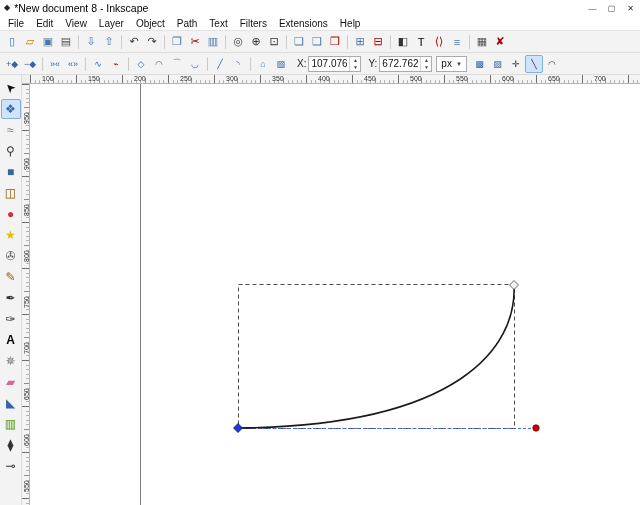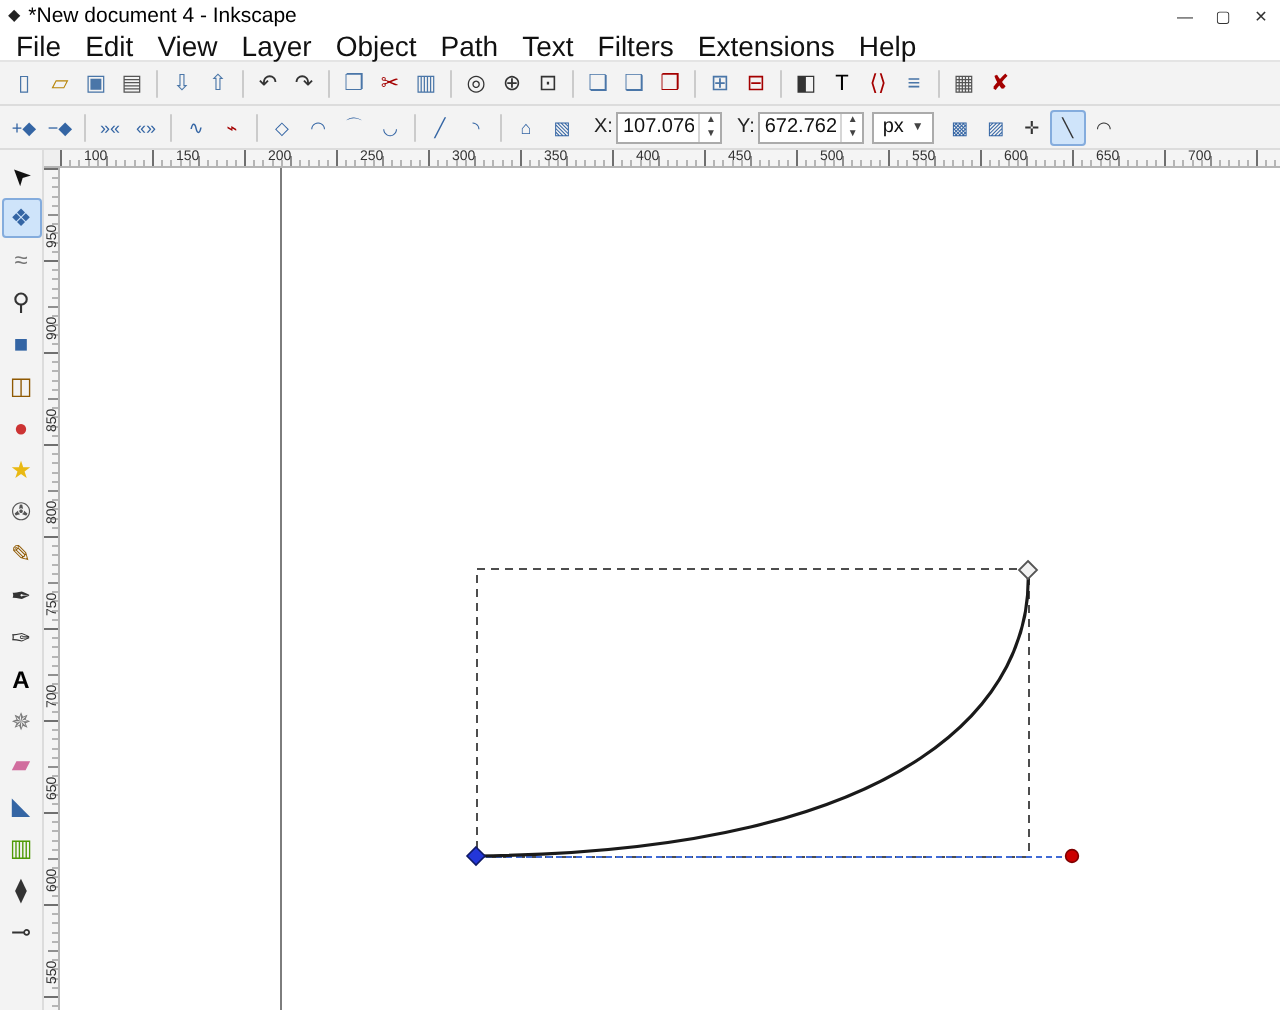--- a/index.html
+++ b/index.html
@@ -8,21 +8,21 @@
   .window { position: relative; width: 640px; height: 505px; background: #f0f0f0; }
 
   
   .titlebar { height: 16px; background: #fff; display: flex; align-items: center; padding-left: 4px; gap: 4px; }
   .app-icon { font-size: 8px; color: #222; line-height: 10px; }
   .title { font-size: 10.5px; color: #000; white-space: nowrap; }
   .win-controls { margin-left: auto; display: flex; height: 100%; }
   .win-btn { width: 19px; display: flex; align-items: center; justify-content: center; font-size: 8px; color: #333; }
 
   
-  .menubar { height: 15px; background: #fff; display: flex; align-items: center; font-size: 14px; color: #111; border-bottom: 1px solid #e4e4e4; padding-left: 2px; }
+  .menubar { height: 15px; background: #fff; display: flex; align-items: center; font-size: 10px; color: #111; border-bottom: 1px solid #e4e4e4; padding-left: 2px; }
   .menu-item { padding: 0 6px; height: 100%; display: flex; align-items: center; }
 
   
   .commandbar, .toolcontrols { height: 22px; background: #f3f3f3; border-bottom: 1px solid #dcdcdc; display: flex; align-items: center; padding-left: 3px; }
   .repeat { display: contents; }
   .tbtn { width: 18px; height: 18px; display: flex; align-items: center; justify-content: center; font-size: 11px; color: #444; border-radius: 2px; flex: none; border: 1px solid transparent; }
   .toolcontrols .tbtn { font-size: 9px; }
   .tbtn[data-name="separator"] { width: 1px; height: 14px; background: #cbcbcb; margin: 0 3px; border: none; }
   .tbtn.active { background: #cfe4fa; border: 1px solid #84acdd; }
   .tc-label { margin: 0 2px 0 7px; font-size: 10px; color: #222; }
@@ -64,21 +64,21 @@
   .canvas { position: absolute; left: 30px; top: 9px; right: 0; bottom: 0; background: #fff; overflow: hidden; }
   .canvas svg { position: absolute; left: 0; top: 0; }
 </style>
 </head>
 <body>
 
 <div class="window" data-name="inkscape-window">
 
   <div class="titlebar" data-name="titlebar">
     <span class="app-icon" data-name="inkscape-logo-icon">◆</span>
-    <span class="title" data-name="window-title">*New document 4 - Inkscape</span>
+    <span class="title" data-name="window-title">*New document 8 - Inkscape</span>
     <div class="win-controls" data-name="window-controls">
       <span class="win-btn" data-name="minimize-button">—</span>
       <span class="win-btn" data-name="maximize-button">▢</span>
       <span class="win-btn" data-name="close-button">✕</span>
     </div>
   </div>
 
   <div class="menubar" data-name="menubar">
     <div class="repeat">
       

